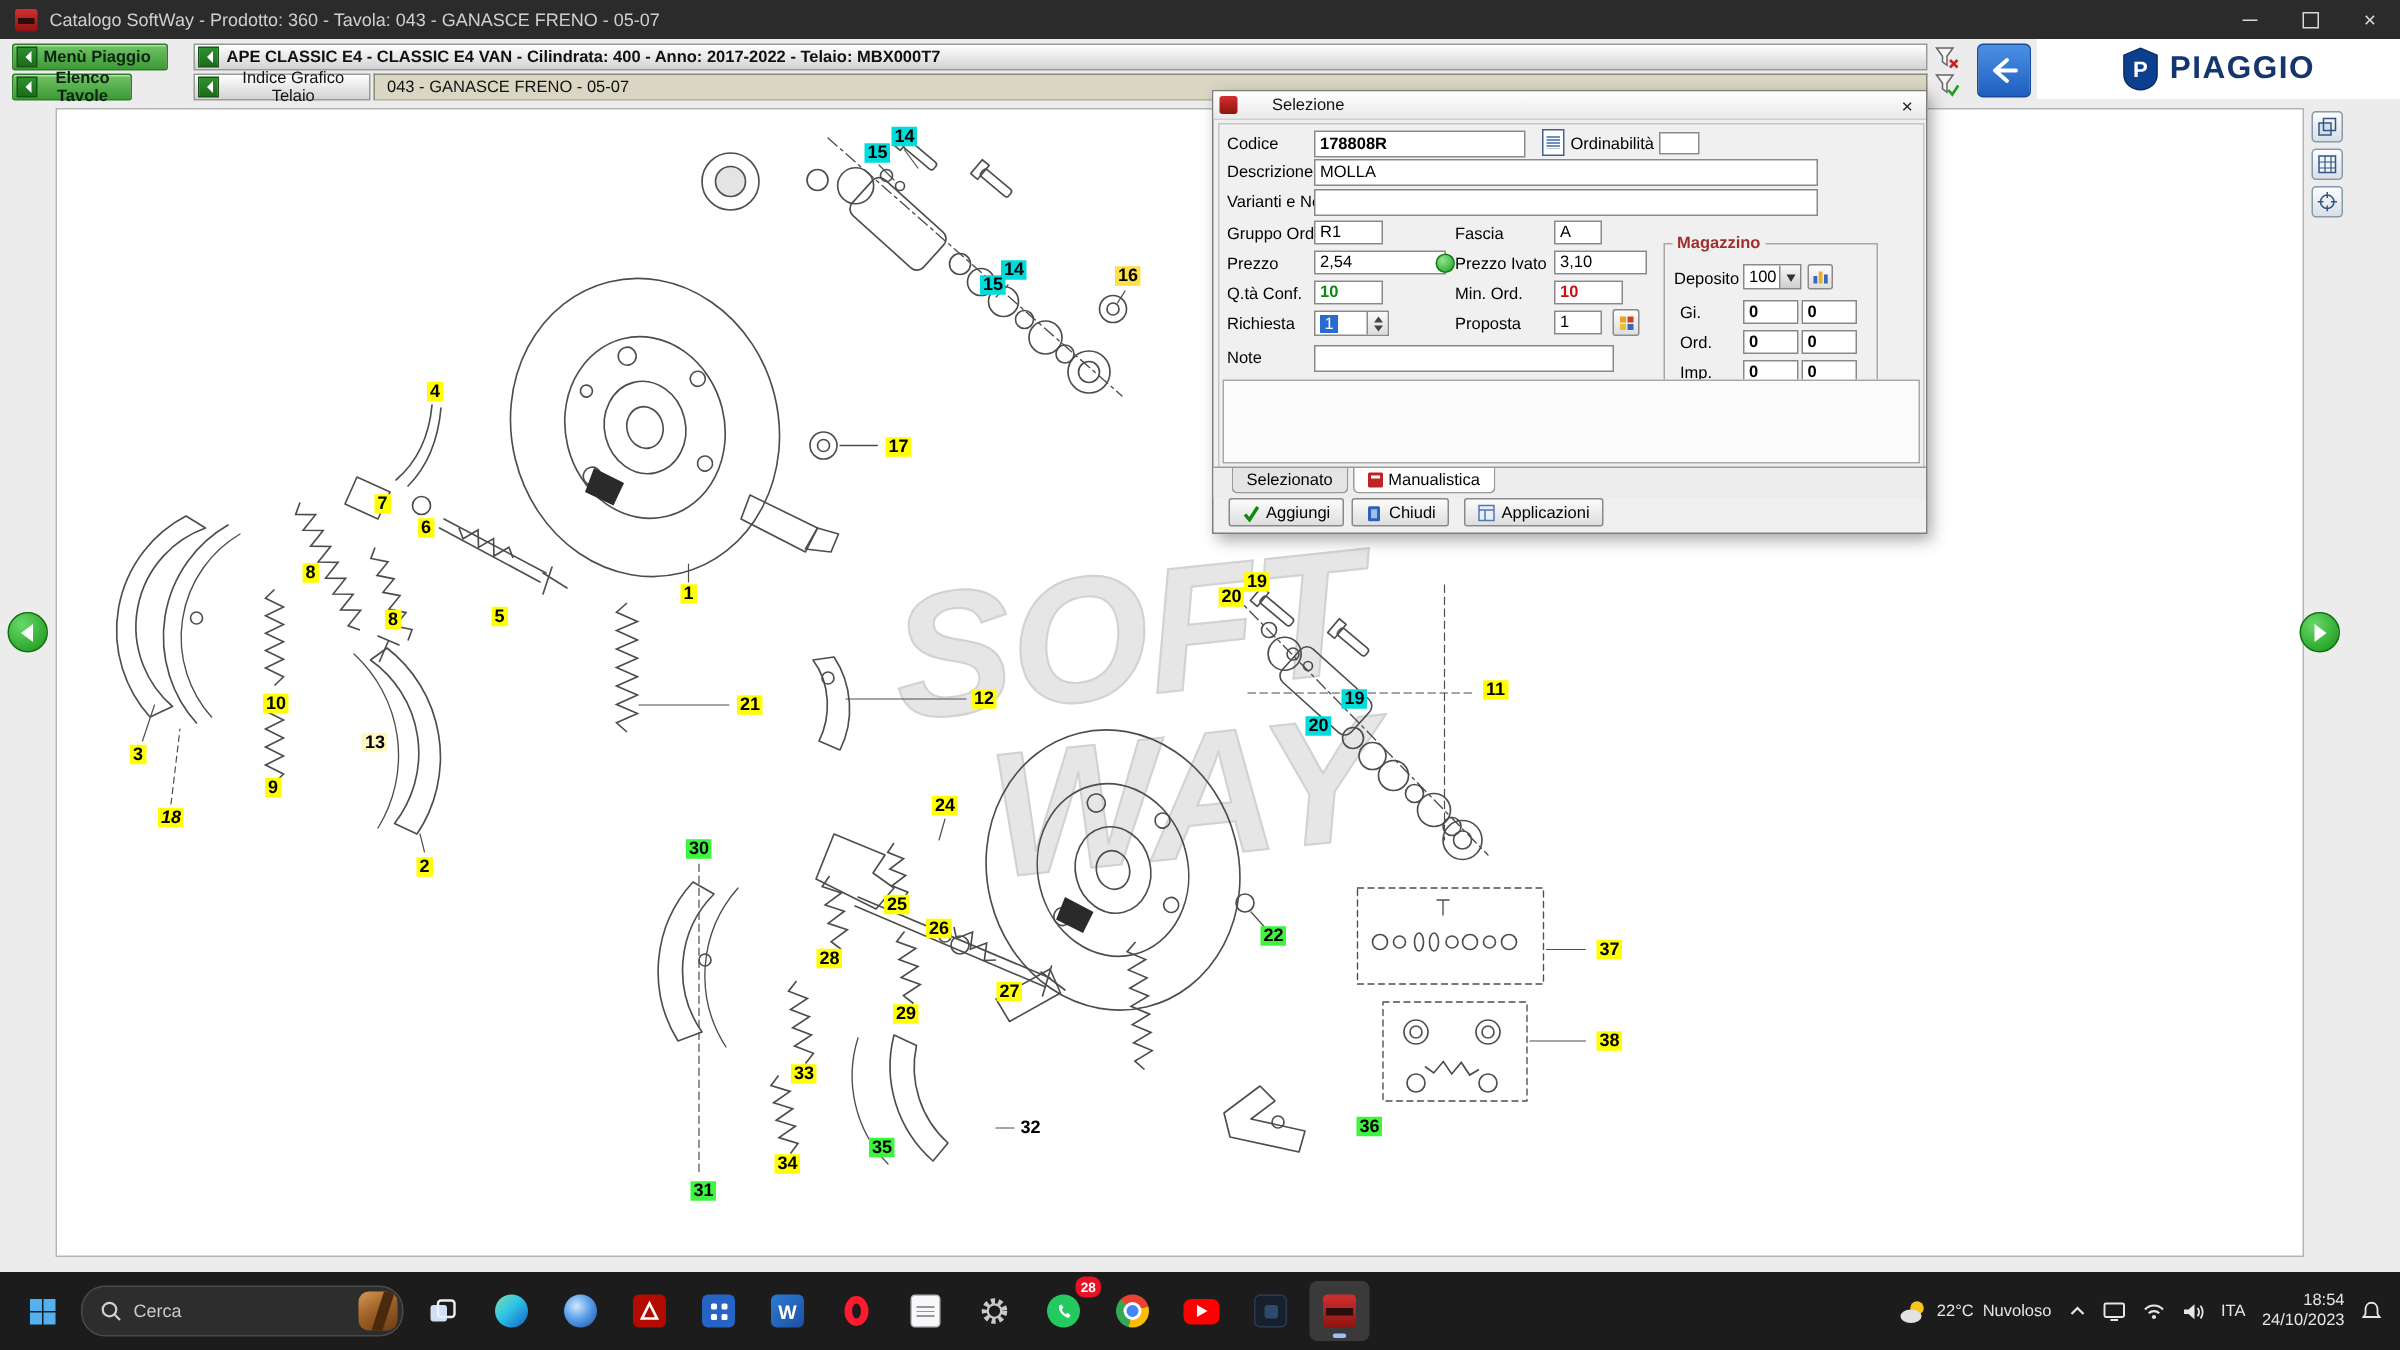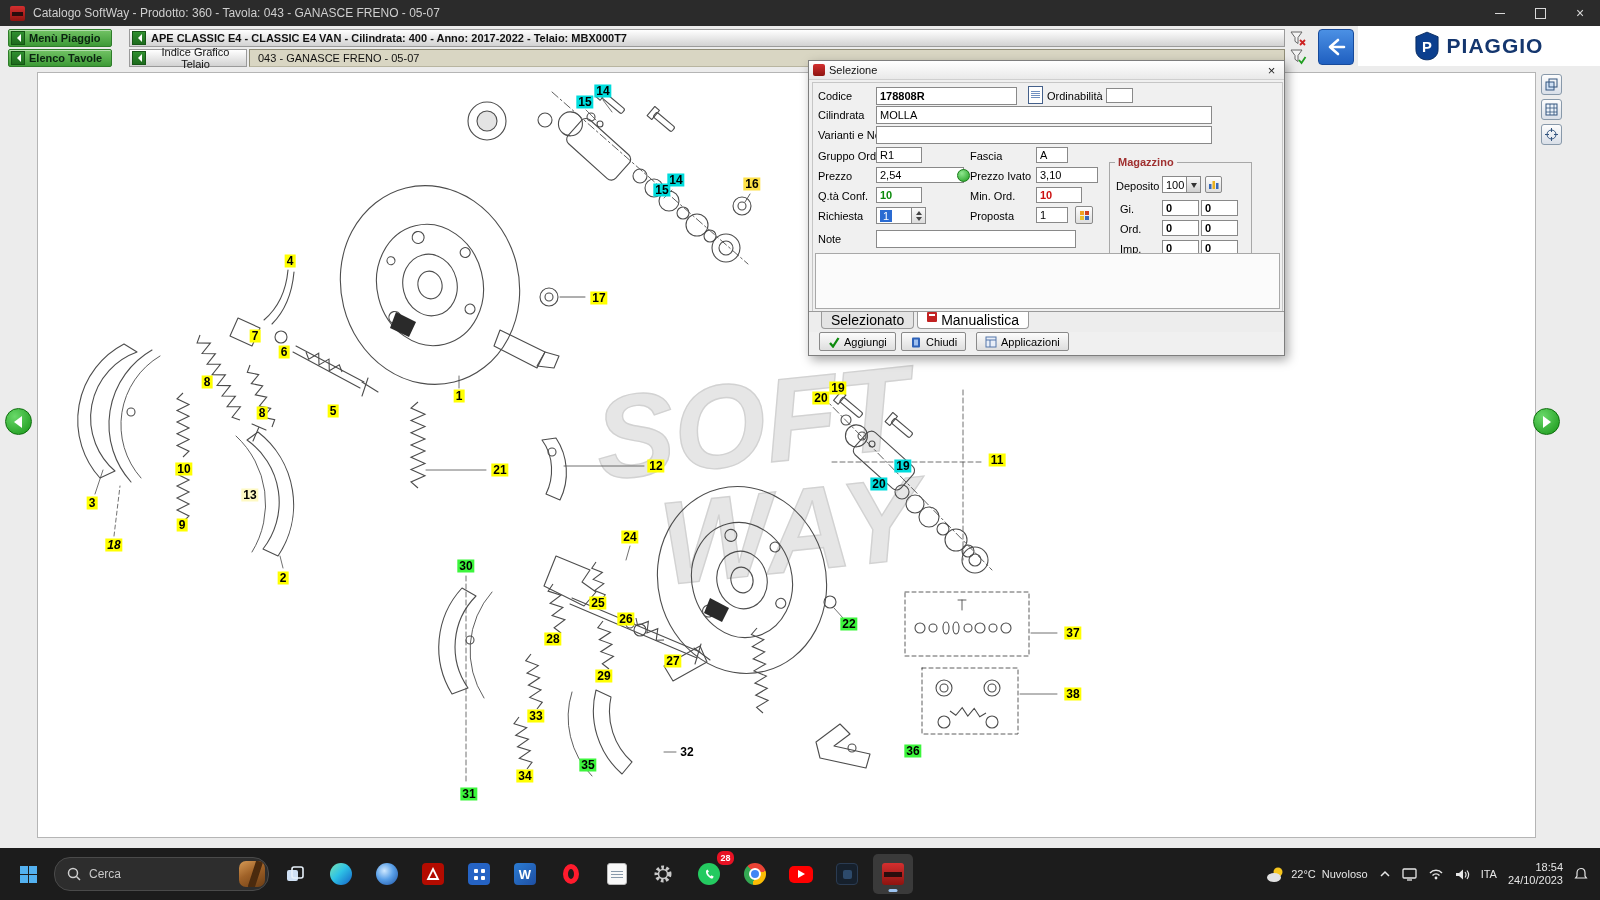--- a/index.html
+++ b/index.html
@@ -50,21 +50,21 @@
   .nav-arrow i{border:6px solid transparent;}
   .nav-arrow.left i{border-right:8px solid #fff;margin-left:-7px;}
   .nav-arrow.right i{border-left:8px solid #fff;margin-right:-7px;}
   .side-tool{position:absolute;left:1541px;width:21px;height:21px;z-index:5;border:1px solid #8899aa;border-radius:3px;
     background:linear-gradient(#fdfdfd,#d9dfe8);display:flex;align-items:center;justify-content:center;padding:0;}
 
   
   .dialog{position:absolute;left:808px;top:60px;width:477px;height:296px;background:#f0f0f0;
     border:1px solid #7e7e7e;box-shadow:3px 4px 10px rgba(0,0,0,.35);z-index:30;font-size:11px;box-sizing:border-box;}
   .dlg-title{position:absolute;left:0;top:0;right:0;height:19px;background:linear-gradient(#ffffff,#e9e9e9);
-    border-bottom:1px solid #cfcfcf;display:flex;align-items:center;gap:4px;padding:0 4px;box-sizing:border-box;}
+    border-bottom:1px solid #cfcfcf;display:flex;align-items:center;gap:23px;padding:0 4px;box-sizing:border-box;}
   .dt-ico{width:12px;height:12px;background:linear-gradient(#d32f2f,#8e1410);border-radius:2px;}
   .dt-text{font-size:11px;color:#111;}
   .dlg-close{margin-left:auto;width:17px;height:15px;display:flex;align-items:center;justify-content:center;
     font-size:13px;color:#222;border:none;background:transparent;padding:0;}
   .dlg-client{position:absolute;left:3px;top:21px;width:469px;height:229px;border:1px solid #c6c6c6;background:#f0f0f0;}
   .dl{position:absolute;font-size:11px;color:#000;white-space:nowrap;}
   .df{position:absolute;background:#fff;border:1px solid #898989;height:17px;box-sizing:border-box;font-size:11px;
     display:flex;align-items:center;padding:0 3px;overflow:hidden;}
   .bold{font-weight:bold;}
   .v-green{color:#0b8a0b;font-weight:bold;}
@@ -85,22 +85,22 @@
     background:linear-gradient(#fdfdfd,#dedede);display:flex;align-items:center;justify-content:center;padding:0;}
   .gb{position:absolute;left:300px;top:101px;width:141px;height:121px;border:1px solid #a8a8a8;}
   .gb-legend{position:absolute;top:-7px;left:5px;background:#f0f0f0;padding:0 3px;color:#a03030;font-weight:bold;font-size:11px;}
   .dsel{padding-right:14px;}
   .dd-arrow{position:absolute;right:0;top:0;bottom:0;width:13px;background:linear-gradient(#fafafa,#cfcfcf);
     border-left:1px solid #898989;display:flex;align-items:center;justify-content:center;}
   .dd-arrow::after{content:"";border:3.5px solid transparent;border-top:5px solid #333;margin-top:4px;}
   .dlg-panel{position:absolute;left:6px;top:192px;width:463px;height:54px;background:#fbfbfb;border:1px solid #a8a8a8;}
   .tabstrip{position:absolute;left:0;right:0;top:250px;height:20px;border-top:1px solid #9a9a9a;background:#ededed;
     display:flex;align-items:flex-start;padding-left:12px;gap:3px;}
-  .tab{height:16px;display:flex;gap:4px;padding:0 9px;border:1px solid #9a9a9a;border-top:none;
-    background:#e4e4e4;font-size:14px;border-radius:0 0 4px 4px;}
+  .tab{height:16px;display:flex;align-items:center;gap:4px;padding:0 9px;border:1px solid #9a9a9a;border-top:none;
+    background:#e4e4e4;font-size:11px;border-radius:0 0 4px 4px;}
   .tab.active{background:#fff;}
   .book-icon{width:10px;height:10px;background:#c22222;border-radius:1px;position:relative;}
   .book-icon::after{content:"";position:absolute;left:2px;top:2px;right:2px;height:2px;background:#fff;}
   .btn3d{position:absolute;top:271px;height:19px;background:linear-gradient(#fcfcfc,#dedede);border:1px solid #8a8a8a;
     border-radius:2px;display:flex;align-items:center;gap:4px;padding:0 8px;font-size:11px;color:#000;}
 
   
   .taskbar{position:absolute;left:0;bottom:0;width:1600px;height:52px;background:#1c1c1c;z-index:50;
     display:flex;align-items:center;color:#e6e6e6;}
   .tb-left{display:flex;align-items:center;gap:6px;padding-left:8px;}
@@ -166,21 +166,21 @@
   </div>
 
   <button class="hdr btn-green" style="left:8px;top:29px;width:104px">
     <span class="mini-arrow"></span>
     <span>Menù Piaggio</span>
   </button>
   <div class="hdr bar-silver" style="left:129px;top:29px;width:1156px">
     <span class="mini-arrow"></span>
     <span>APE CLASSIC E4 - CLASSIC E4 VAN - Cilindrata:  400 - Anno: 2017-2022 - Telaio: MBX000T7</span>
   </div>
-  <button class="hdr btn-green" style="left:8px;top:49px;width:104px">
+  <button class="hdr btn-green" style="left:8px;top:49px;width:80px">
     <span class="mini-arrow"></span>
     <span>Elenco Tavole</span>
   </button>
   <button class="hdr bar-silver" style="left:129px;top:49px;width:118px">
     <span class="mini-arrow"></span>
     <span style="font-weight:normal">Indice Grafico Telaio</span>
   </button>
   <div class="hdr bar-tavola" style="left:249px;top:49px;width:1036px">
     <span>043 - GANASCE FRENO - 05-07</span>
   </div>
@@ -474,21 +474,21 @@
     <span class="dl" style="left:9px;top:29px">Codice</span>
     <div class="df" style="left:67px;top:26px;width:141px;height:18px">
       <span class="bold">178808R</span>
       </div>
     <span class="doc-icon" style="left:219px;top:25px"></span>
     <span class="dl" style="left:238px;top:29px">Ordinabilità</span>
     <div class="df" style="left:297px;top:27px;width:27px;height:15px">
       <span></span>
       </div>
 
-    <span class="dl" style="left:9px;top:48px">Cilindrata</span>
+    <span class="dl" style="left:9px;top:48px">Descrizione</span>
     <div class="df" style="left:67px;top:45px;width:336px;height:18px">
       <span>MOLLA</span>
       </div>
 
     <span class="dl" style="left:9px;top:68px">Varianti e Note</span>
     <div class="df" style="left:67px;top:65px;width:336px;height:18px">
       <span></span>
       </div>
 
     <span class="dl" style="left:9px;top:89px">Gruppo Ord.</span>

